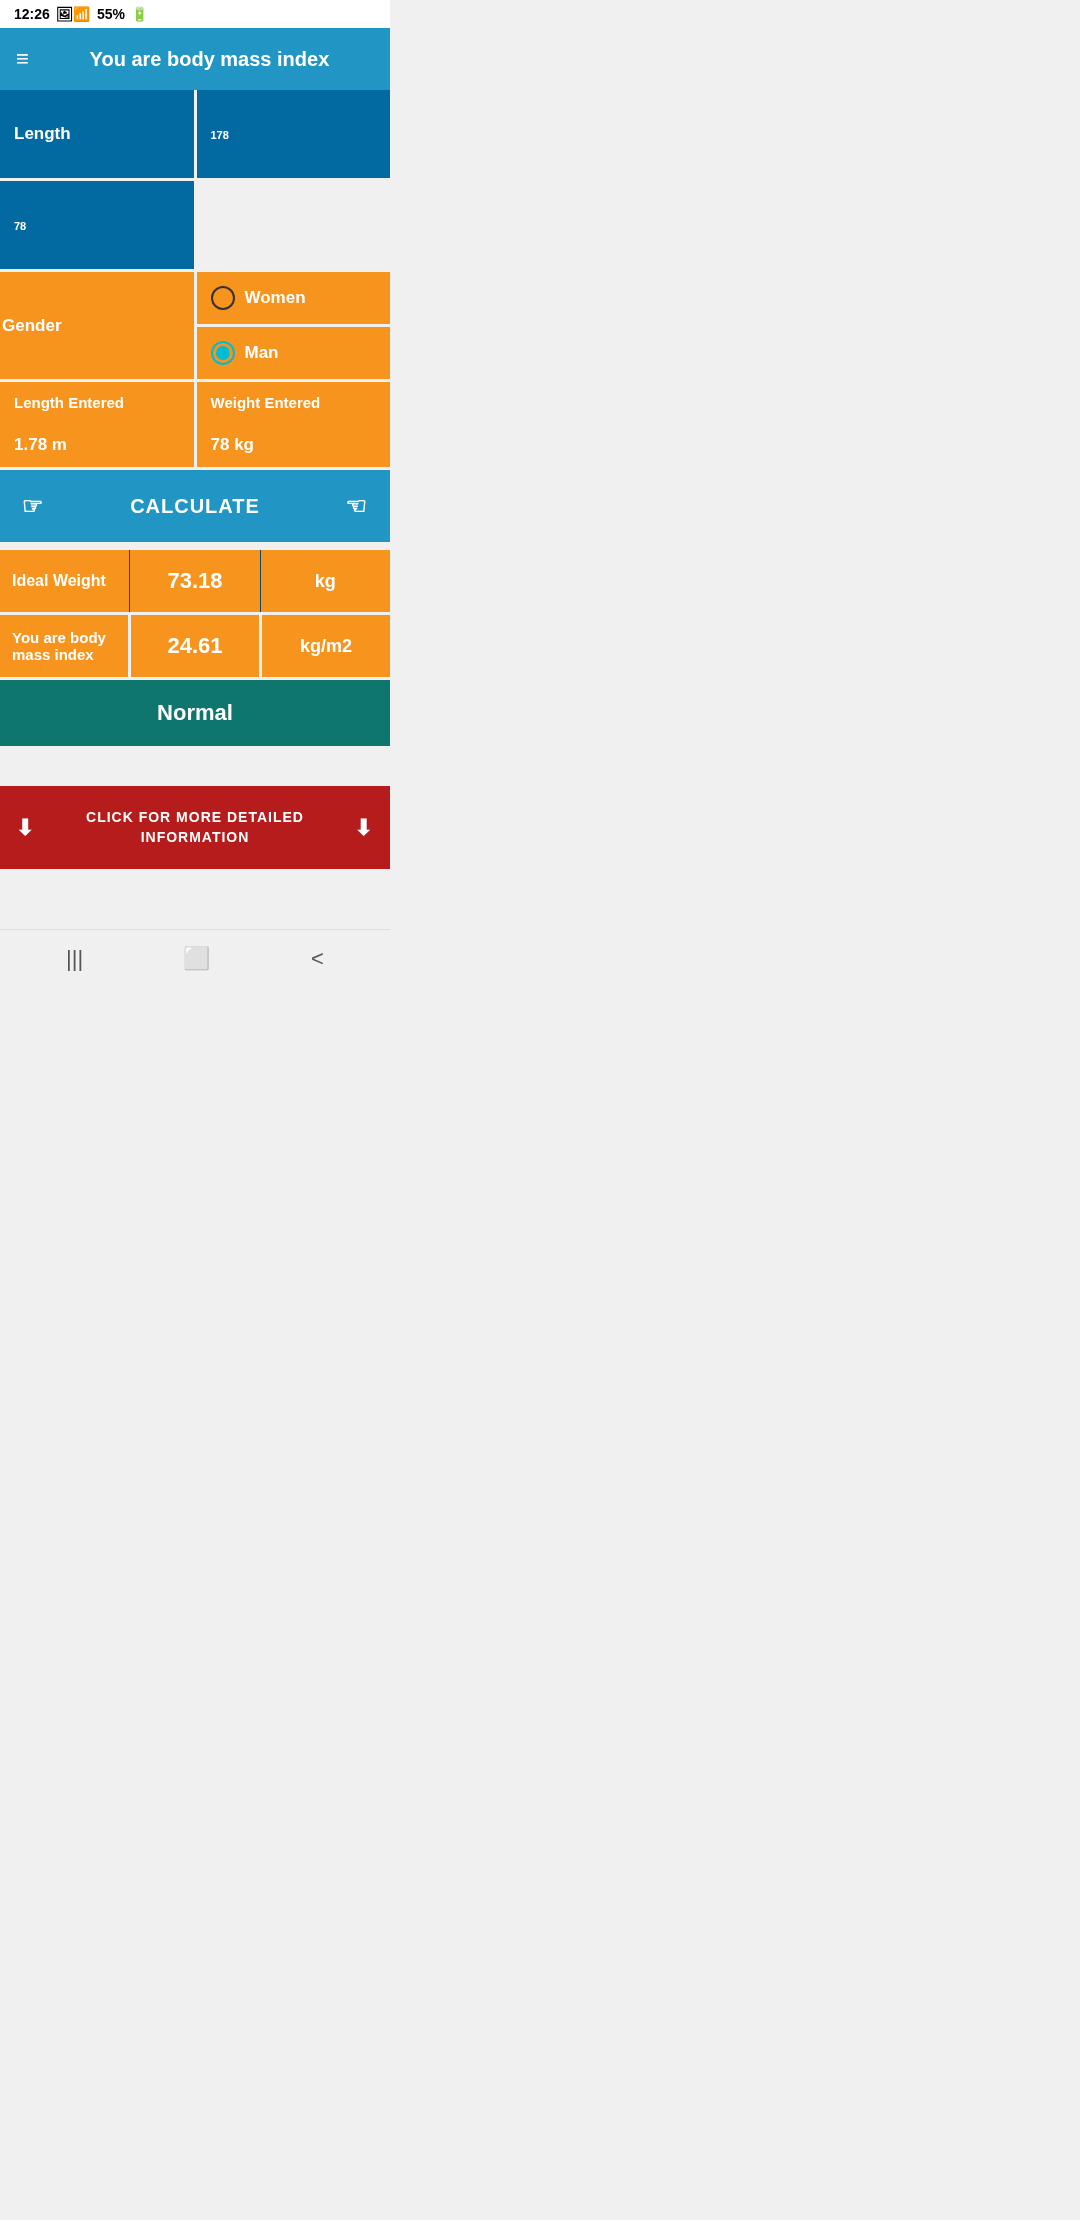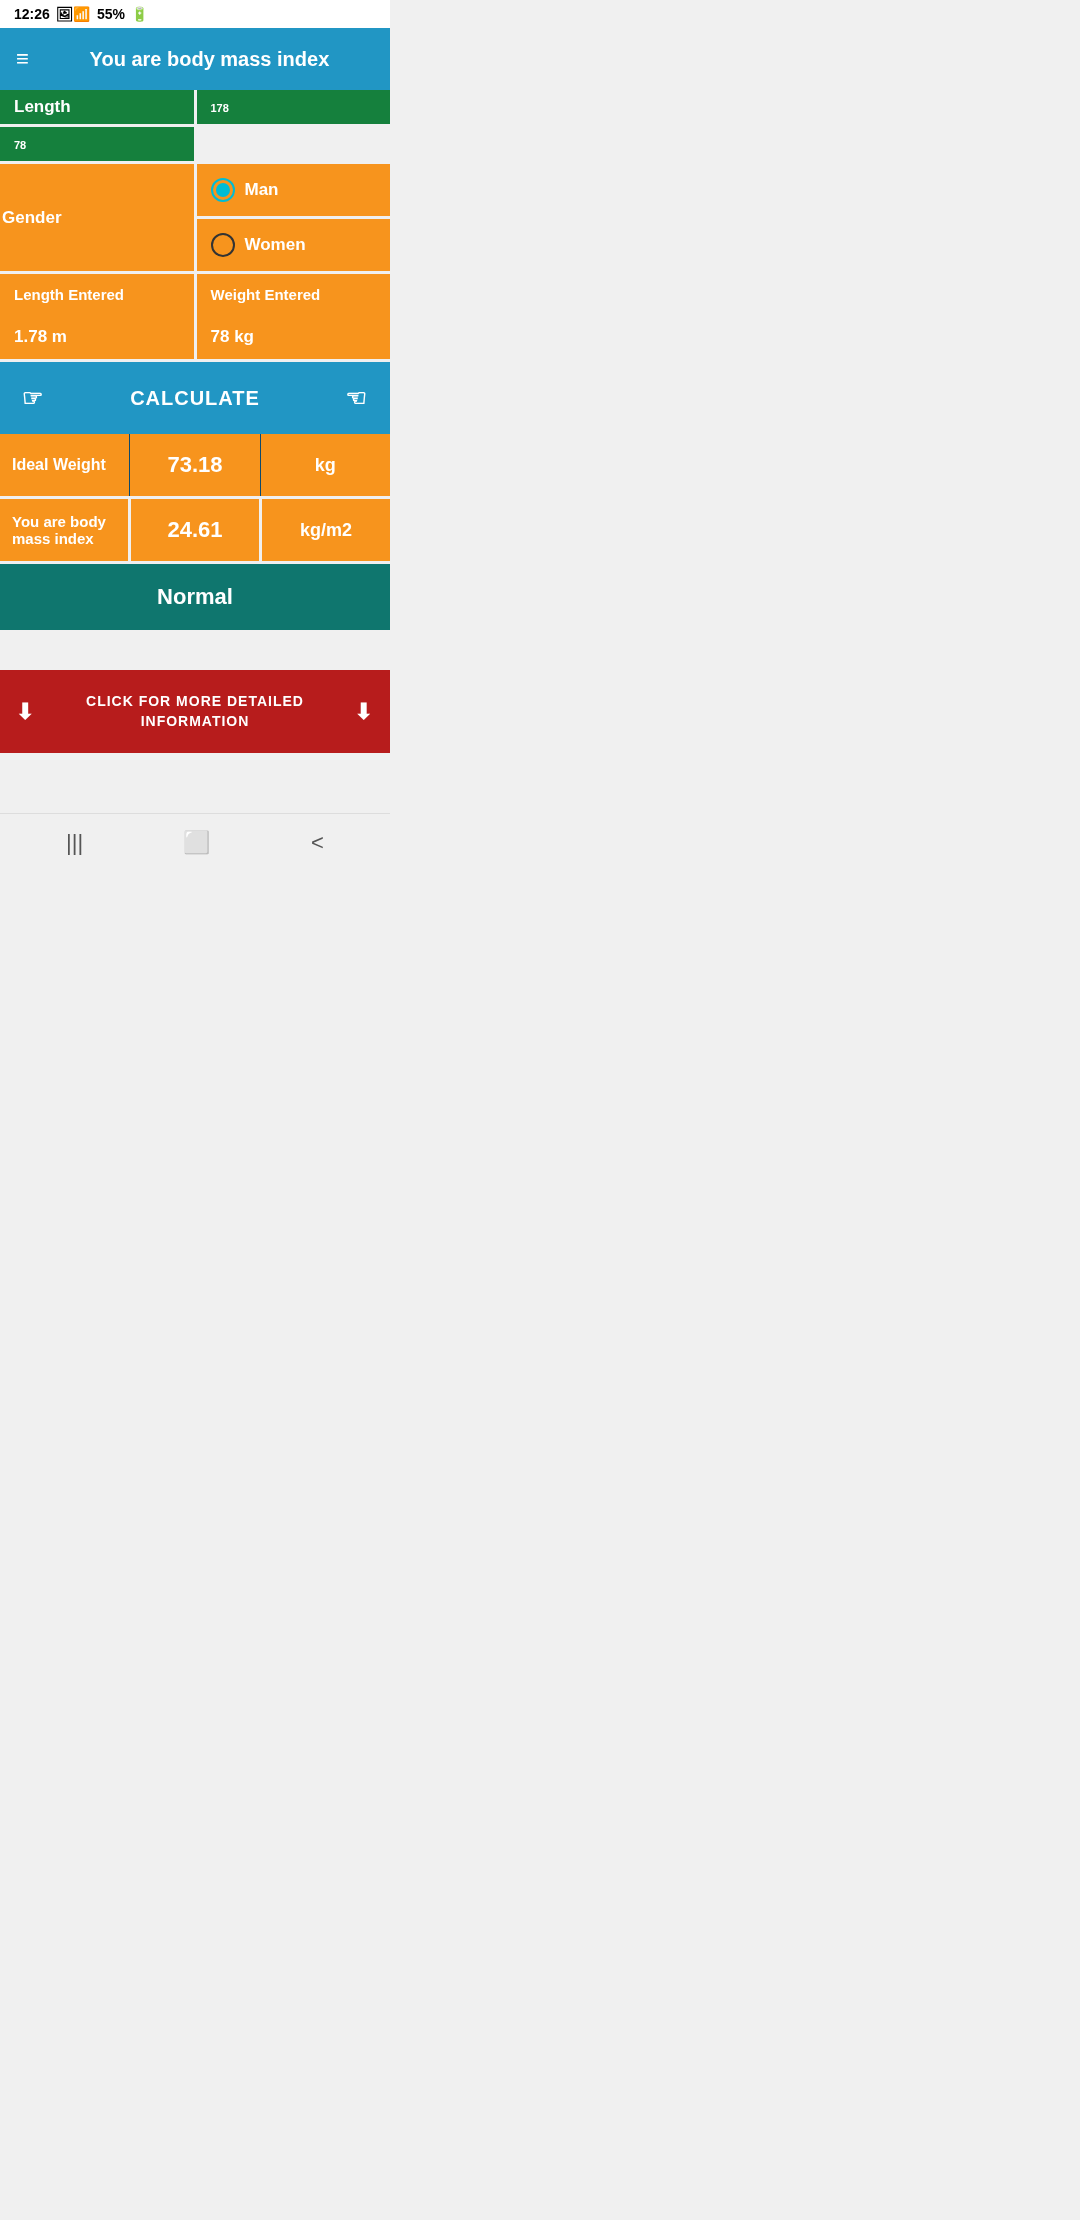--- a/index.html
+++ b/index.html
@@ -47,22 +47,22 @@
 
     
     .input-grid {
       display: grid;
       grid-template-columns: 1fr 1fr;
       gap: 3px;
       background: #f0f0f0;
       border-bottom: 3px solid #f0f0f0;
     }
     .cell {
-      background: #15803d;
-      padding: 7px 14px;
+      background: #0369a1;
+      padding: 34px 14px;
       color: white;
       font-size: 17px;
       font-weight: bold;
     }
     .cell input {
       background: transparent;
       border: none;
       outline: none;
       color: white;
       font-size: 11px;
@@ -166,21 +166,21 @@
     .hand-icon {
       font-size: 24px;
     }
 
     
     .results-grid {
       display: grid;
       grid-template-columns: 1fr 1fr 1fr;
       gap: 1px;
       background: #0c4a6e;
-      margin-top: 0;
+      margin-top: 8px;
     }
     .result-label {
       background: #f7941d;
       color: white;
       font-size: 16px;
       font-weight: bold;
       padding: 18px 12px;
       display: flex;
       align-items: center;
     }
@@ -305,30 +305,30 @@
 
 <div class="input-grid">
   <div class="cell">
     <input type="number" value="78" style="">
   </div>
 </div>
 
 <div class="gender-section">
   <div class="gender-label">Gender</div>
   <div class="gender-options">
+    <div class="radio-cell">
+      <div class="radio-outer"></div>
+      <span class="radio-label">Women</span>
+    </div>
     <div class="radio-cell">
       <div class="radio-outer selected">
         <div class="radio-inner"></div>
       </div>
       <span class="radio-label">Man</span>
     </div>
-    <div class="radio-cell">
-      <div class="radio-outer"></div>
-      <span class="radio-label">Women</span>
-    </div>
   </div>
 </div>
 
 <div class="entered-grid">
   <div class="entered-header">Length Entered</div>
   <div class="entered-header">Weight Entered</div>
 </div>
 
 <div class="entered-grid" style="margin-top:0">
   <div class="entered-value">1.78 m</div>

